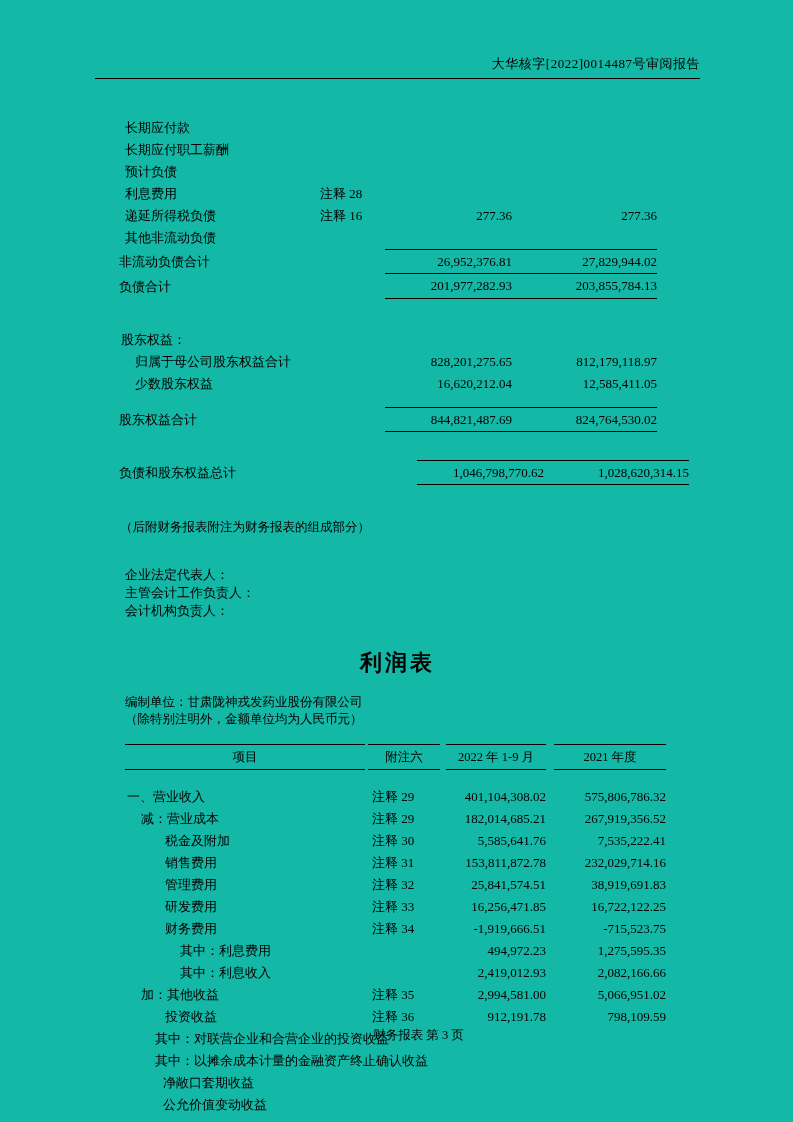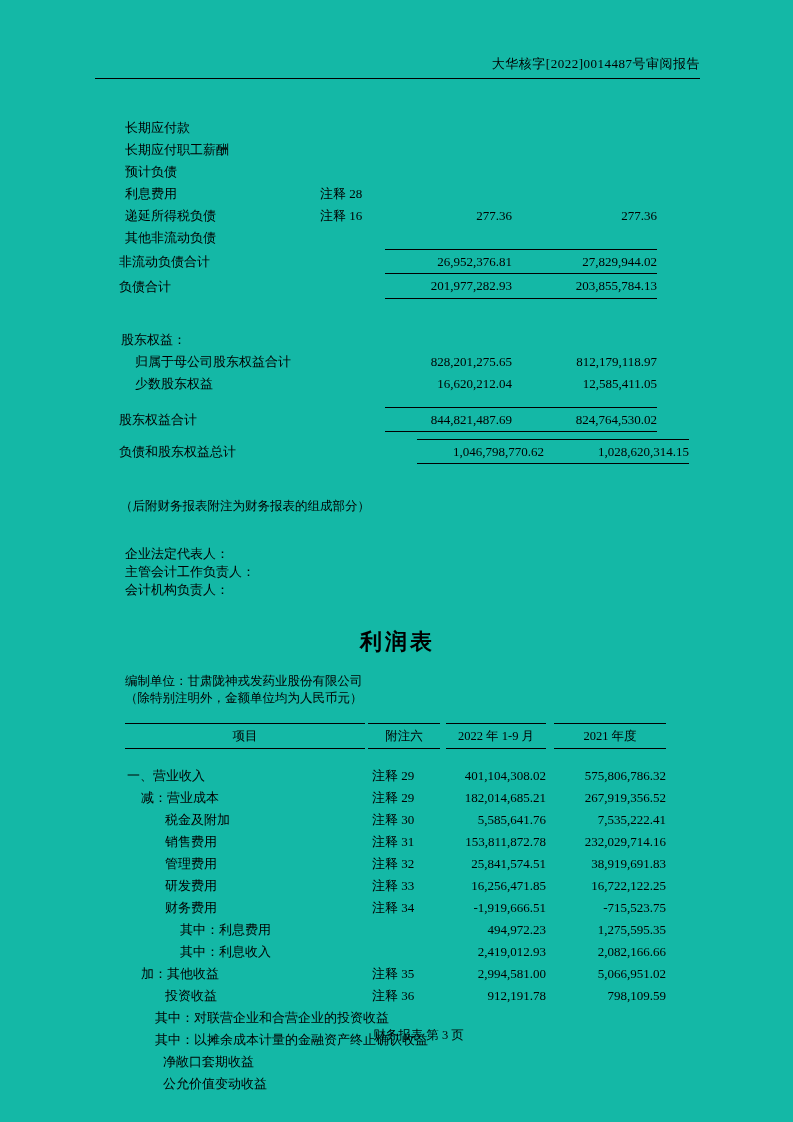--- a/index.html
+++ b/index.html
@@ -36,21 +36,21 @@
   .ind-item   { padding-left:30px; }
   .ind-total  { padding-left:24px; }
   .ind-sec    { padding-left:26px; }
   .ind-equity { padding-left:40px; }
   .bold { font-weight:normal; }
   .rt .bs-nums { border-top:1px solid #000; }
   .rb .bs-nums { border-bottom:1px solid #000; }
   .h24 { height:25px; }
   .mt30 { margin-top:30px; }
   .mt12 { margin-top:12px; }
-  .mt20 { margin-top:7px;gap:16px; }
+  .mt20 { margin-top:28px;gap:16px; }
   
   .note-line { margin-top:34px; padding-left:25px; font-size:12.5px; }
   .sig-row { margin-top:30px; padding-left:30px; display:flex; font-size:13px;flex-direction:column; }
   .sig-row span { display:block; }
   .sig-1 { width:185px; }
   .sig-2 { width:185px; }
   
   .is-title {
     margin-top:28px;
     text-align:center;

